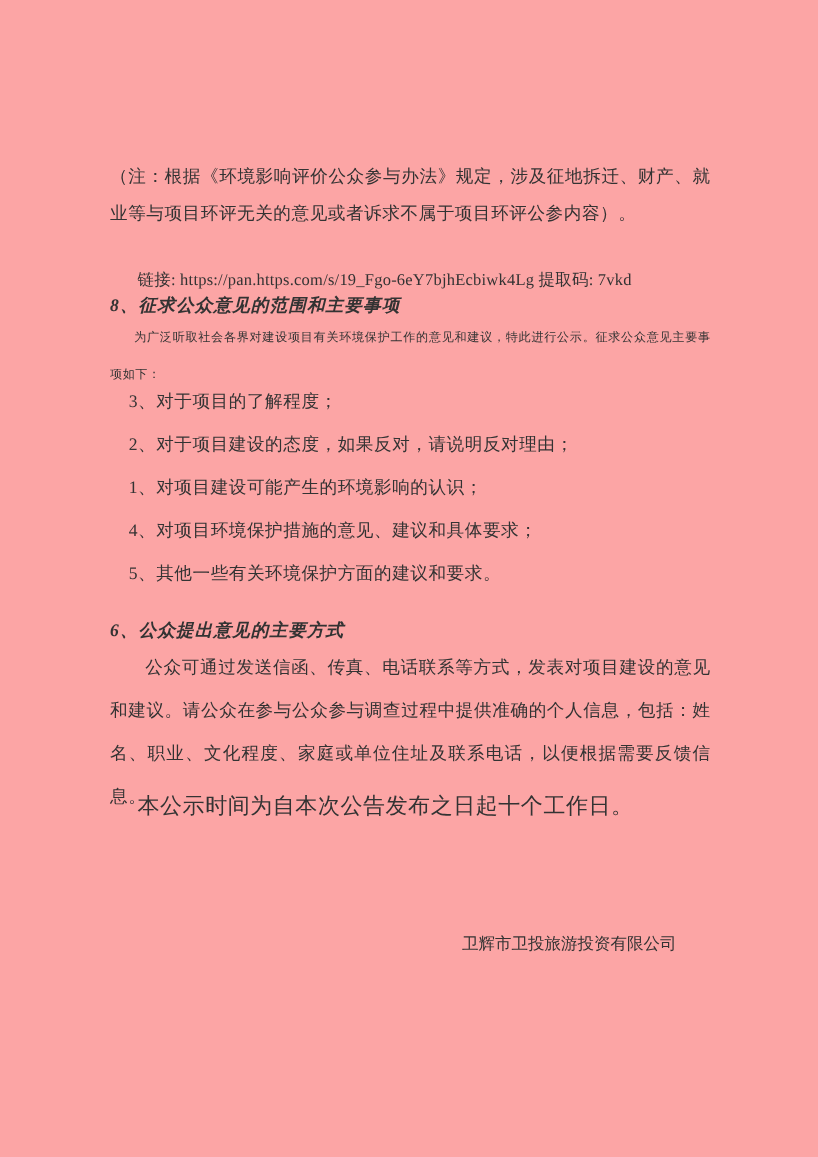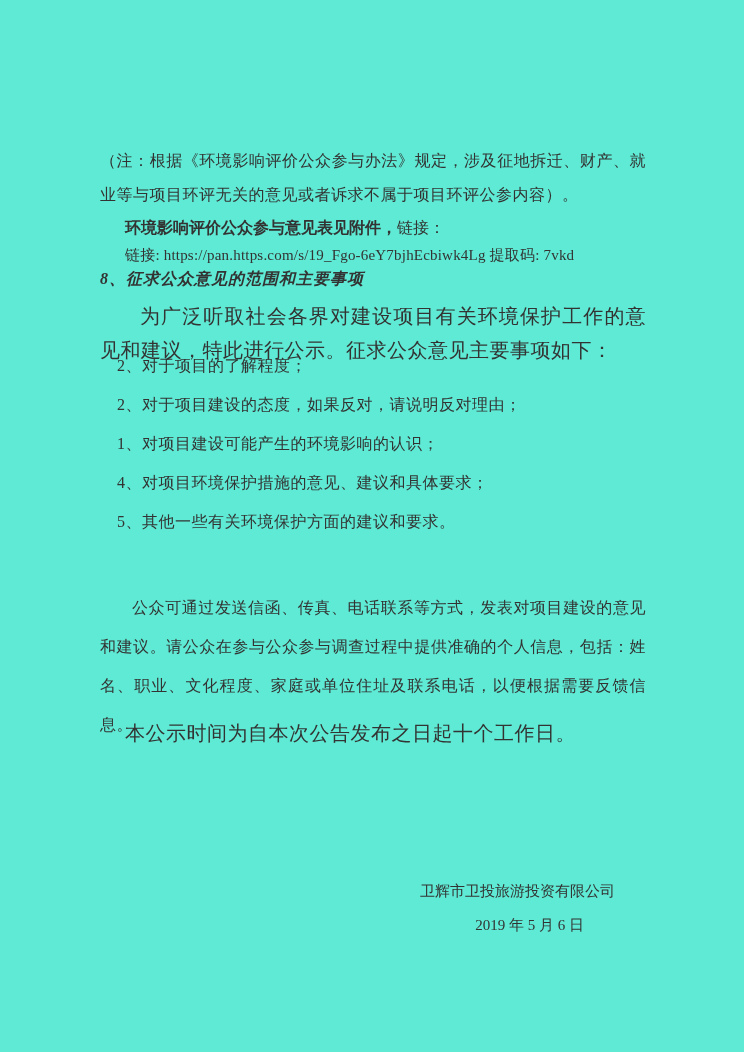--- a/index.html
+++ b/index.html
@@ -1,20 +1,20 @@
 <!DOCTYPE html>
 <html><head>
 <meta charset="utf-8">
 <style>
   html, body { margin: 0; padding: 0; background: #ffffff; }
   .page {
     position: relative;
     width: 744px;
     height: 1052px;
-    background: #5eead4;
+    background: #fca5a5;
     font-family: "Liberation Serif", "DejaVu Serif", serif;
     color: #333333;
     overflow: hidden;
   }
   .block { position: absolute; left: 100px; width: 546px; }
   .jp { text-align: justify; }
   .note-paragraph {
     top: 128px;
     font-size: 16px;
     line-height: 34px;
@@ -38,21 +38,21 @@
     font-weight: bold;
     font-style: italic;
     font-size: 16px;
     line-height: 28px;
     letter-spacing: 1px;
   }
   .heading-5 { top: 249px; }
   .heading-6 { top: 544px; }
   .intro-paragraph {
     top: 279px;
-    font-size: 20px;
+    font-size: 11px;
     line-height: 34px;
     text-indent: 2em;
     letter-spacing: 0.5px;
   }
   .opinion-list {
     top: 346px;
     padding-left: 17px;
     font-size: 16px;
   }
   .opinion-list .item { line-height: 39px; letter-spacing: 0.5px; }
@@ -71,50 +71,48 @@
     letter-spacing: 0.5px;
   }
   .signature-block {
     position: absolute;
     left: 400px;
     top: 845px;
     width: 235px;
     text-align: center;
     font-size: 15px;
     line-height: 28px;
-    margin-top: 32px;
   }
   .signature-date { margin-top: 6px; position: relative; left: 12px; }
 </style>
 </head>
 <body>
 
 <div class="page">
 
   <p class="block jp note-paragraph">（注：根据《环境影响评价公众参与办法》规定，涉及征地拆迁、财产、就业等与项目环评无关的意见或者诉求不属于项目环评公参内容）。</p>
 
-  <p class="block attachment-line"><span class="bold">环境影响评价公众参与意见表见附件，</span><span>链接：</span></p>
 
   <p class="block link-line"><span>链接:</span> <span>https://pan.https.com/s/19_Fgo-6eY7bjhEcbiwk4Lg</span> <span>提取码:</span> <span>7vkd</span></p>
 
   <h3 class="block heading heading-5">8、征求公众意见的范围和主要事项</h3>
 
   <p class="block jp intro-paragraph">为广泛听取社会各界对建设项目有关环境保护工作的意见和建议，特此进行公示。征求公众意见主要事项如下：</p>
 
   <div class="block opinion-list">
-    <div class="item">2、对于项目的了解程度；</div>
+    <div class="item">3、对于项目的了解程度；</div>
     <div class="item">2、对于项目建设的态度，如果反对，请说明反对理由；</div>
     <div class="item">1、对项目建设可能产生的环境影响的认识；</div>
     <div class="item">4、对项目环境保护措施的意见、建议和具体要求；</div>
     <div class="item">5、其他一些有关环境保护方面的建议和要求。</div>
   </div>
 
+  <h3 class="block heading heading-6">6、公众提出意见的主要方式</h3>
 
   <p class="block jp method-paragraph">公众可通过发送信函、传真、电话联系等方式，发表对项目建设的意见和建议。请公众在参与公众参与调查过程中提供准确的个人信息，包括：姓名、职业、文化程度、家庭或单位住址及联系电话，以便根据需要反馈信息。</p>
 
   <p class="block duration-paragraph">本公示时间为自本次公告发布之日起十个工作日。</p>
 
   <div class="signature-block">
     <div class="signature-company">卫辉市卫投旅游投资有限公司</div>
-    <div class="signature-date">2019 年 5 月 6 日</div>
   </div>
 
 </div>
 
 </body></html>

